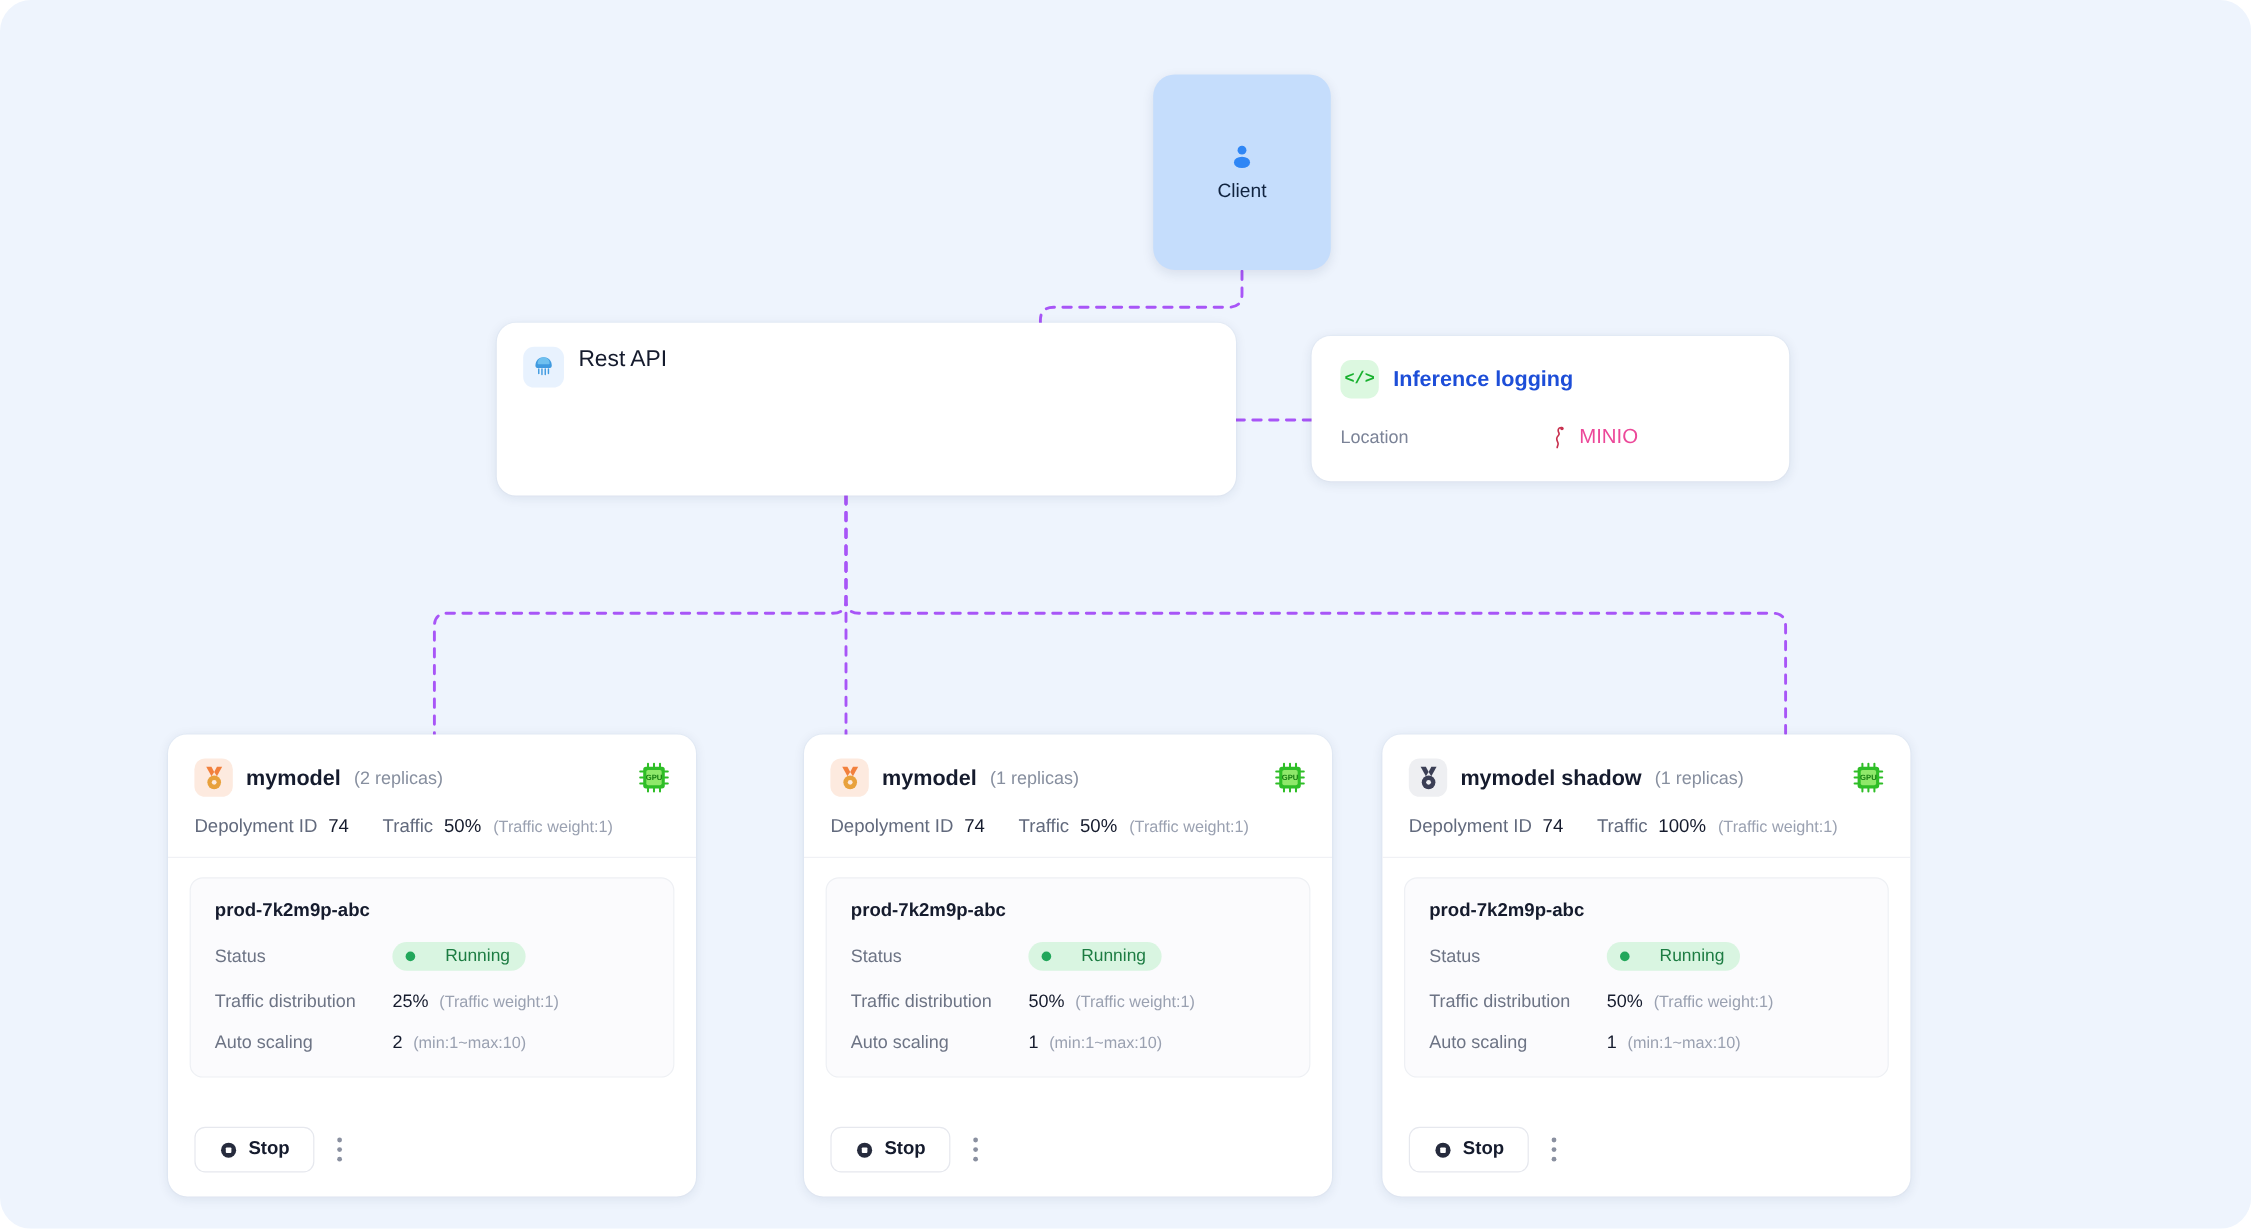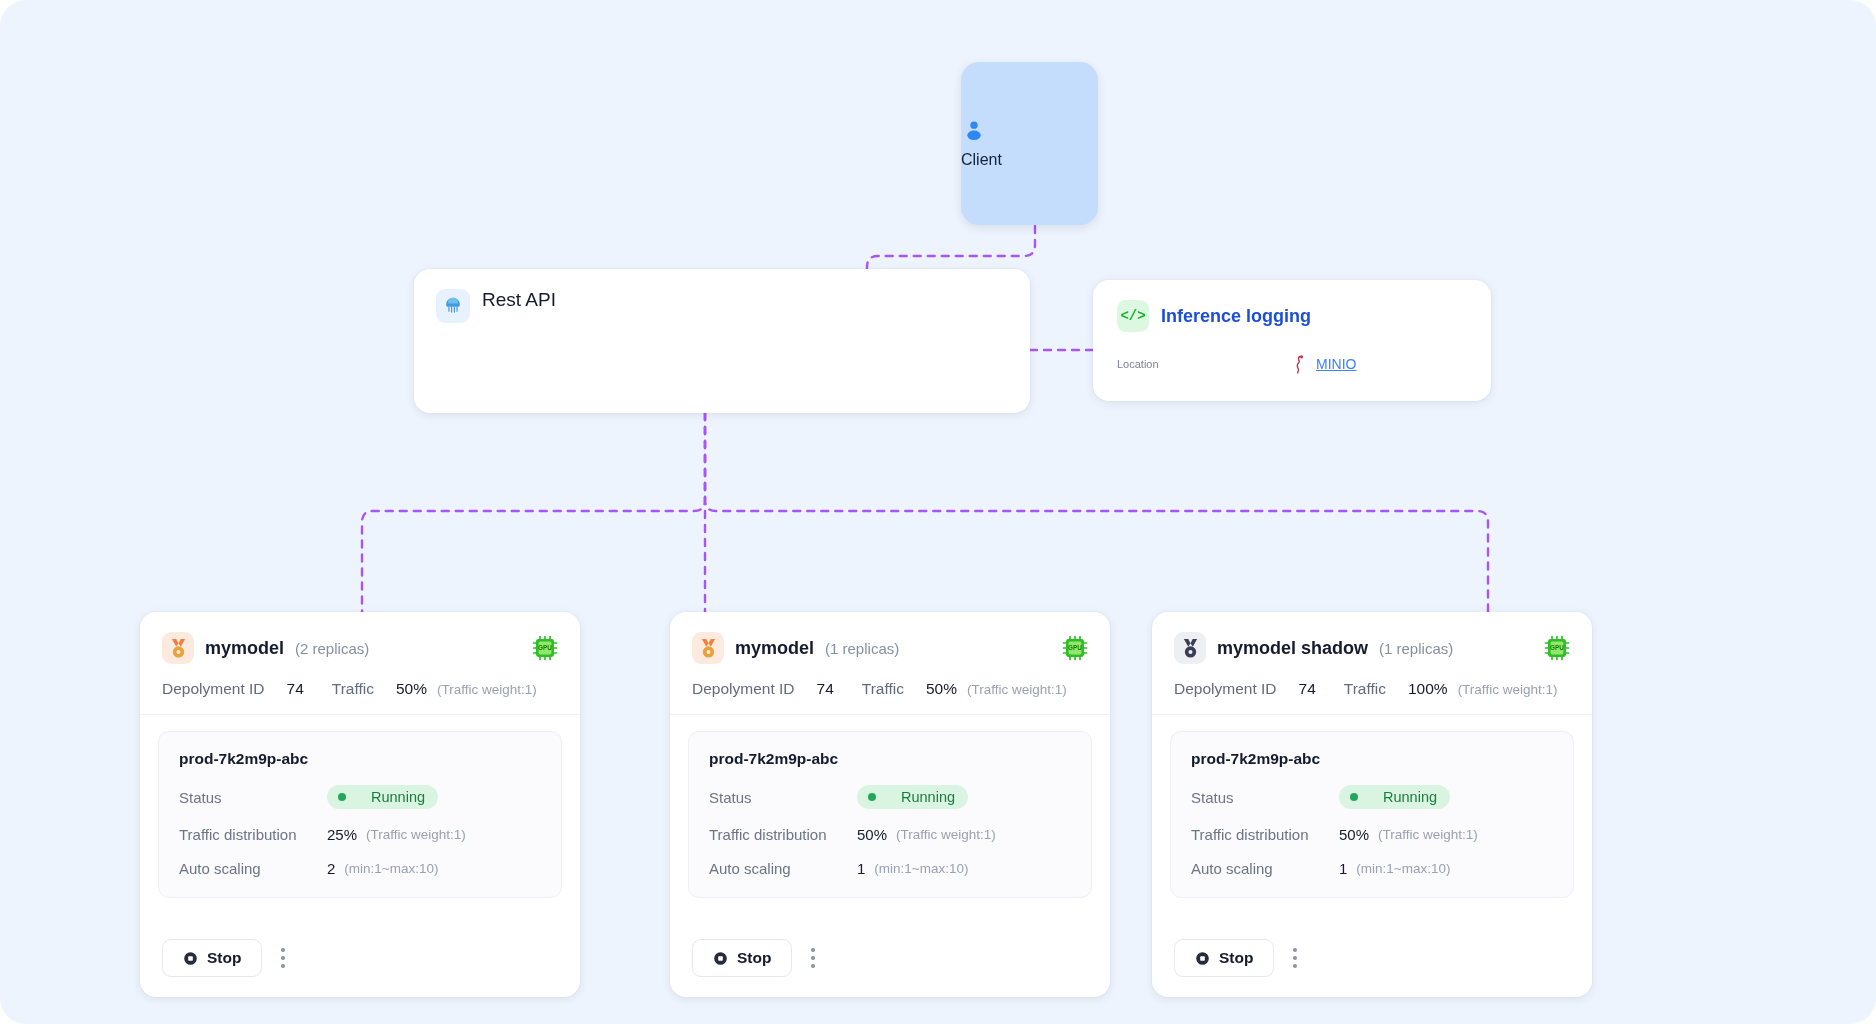--- a/index.html
+++ b/index.html
@@ -24,25 +24,25 @@
   
   .card {
     position: absolute;
     background: #ffffff;
     border-radius: 16px;
     box-shadow: 0 2px 10px rgba(23,43,77,.09), 0 0 0 1px rgba(23,43,77,.02);
   }
 
   
   #client {
-    left: 961px; top: 62px; width: 137px; height: 163px;
+    left: 961px; top: 62px; width: 148px; height: 163px;
     background: #c5ddfc;
     border-radius: 18px;
     display: flex; flex-direction: column;
-    align-items: flex-start; justify-content: center; gap: 7px;
+    align-items: center; justify-content: center; gap: 7px;
     box-shadow: 0 3px 10px rgba(23,43,77,.10);
   }
   #client .person { width: 26px; height: 26px; }
   #client .lbl { font-size: 16px; color: #10233f; }
 
   
   #restapi { left: 414px; top: 269px; width: 616px; height: 144px; padding: 20px 22px; }
   .api-head { display: flex; align-items: flex-start; gap: 12px; }
   .api-ico {
     width: 34px; height: 34px; border-radius: 9px; background: #e8f2fe;
@@ -64,42 +64,42 @@
   #logging { left: 1093px; top: 280px; width: 398px; height: 121px; padding: 20px 24px; }
   .log-head { display: flex; align-items: center; gap: 12px; }
   .log-ico {
     width: 32px; height: 32px; border-radius: 9px; background: #dcf8e0;
     display: flex; align-items: center; justify-content: center;
     font-size: 14px; font-weight: bold; color: #17b02e;
     font-family: "Liberation Mono", monospace;
   }
   .log-title { font-size: 18px; color: #1d4ed8; font-weight: 600; }
   .log-row { margin-top: 22px; display: flex; align-items: center; }
-  .log-key { font-size: 11px; color: #7b8397; width: 175px; }
+  .log-key { font-size: 15px; color: #7b8397; width: 175px; }
   .log-val { display: flex; align-items: center; gap: 8px; }
-  .minio-link { font-size: 14px; color: #3b82f6; text-decoration: underline; cursor: pointer; }
+  .minio-link { font-size: 17px; color: #ec4899; cursor: pointer; }
 
   
   .model { top: 612px; width: 440px; height: 385px; display: flex; flex-direction: column; }
   #model-0 { left: 140px; }
   #model-1 { left: 670px; }
   #model-2 { left: 1152px; }
 
   .m-top { padding: 20px 22px 16px; border-bottom: 1px solid #f0f1f5; }
   .m-name-row { display: flex; align-items: center; gap: 11px; }
   .m-ico { width: 32px; height: 32px; border-radius: 9px; display: flex; align-items: center; justify-content: center; }
   .m-ico.orange { background: #fdeadf; }
   .m-ico.dark   { background: #eeeff2; }
   .m-name { font-size: 18px; font-weight: bold; color: #151b2d; }
   .m-rep  { font-size: 15px; color: #878f9f; }
   .m-gpu  { margin-left: auto; width: 26px; height: 26px; }
 
   .m-meta { margin-top: 16px; display: flex; align-items: baseline; }
   .m-meta .k  { font-size: 15.5px; color: #626a7d; }
-  .m-meta .v  { font-size: 15.5px; color: #151b2d; margin-left: 22px; }
+  .m-meta .v  { font-size: 15.5px; color: #151b2d; margin-left: 9px; }
   .m-meta .k2 { font-size: 15.5px; color: #626a7d; margin-left: 28px; }
   .m-meta .sub{ font-size: 13.5px; color: #9aa1b1; margin-left: 10px; }
 
   .m-body { padding: 16px 18px 0; flex: 1; }
   .rev {
     border: 1px solid #eef0f4; background: #fbfbfd; border-radius: 11px;
     padding: 18px 20px 20px;
   }
   .rev-id { font-size: 15.5px; font-weight: bold; color: #151b2d; }
   .rev-row { margin-top: 17px; display: flex; align-items: center; }

